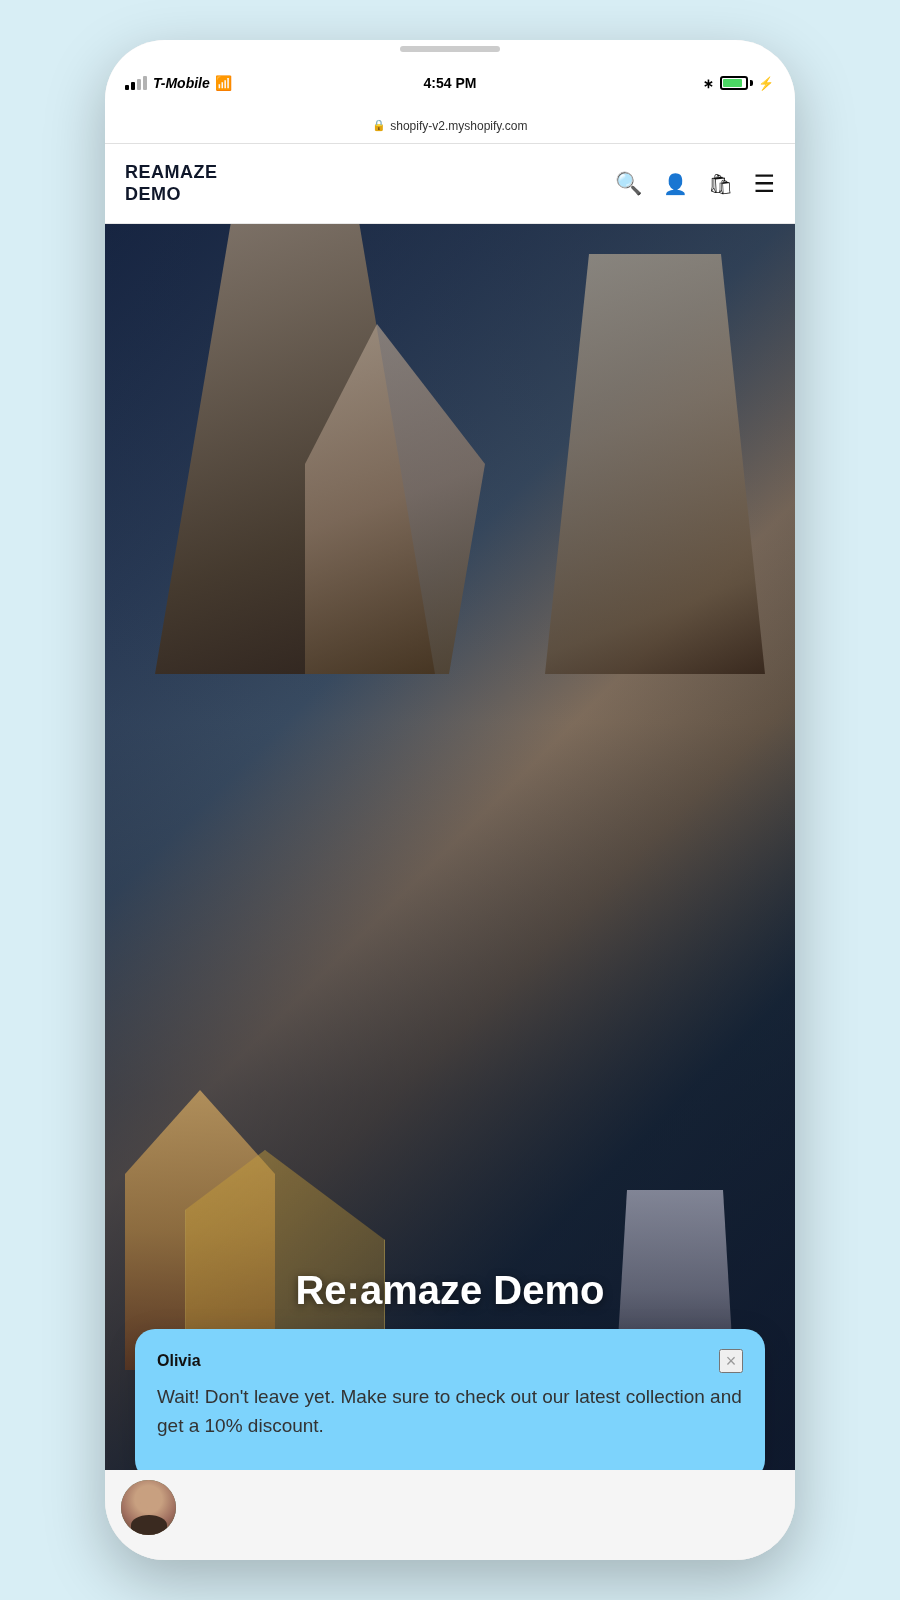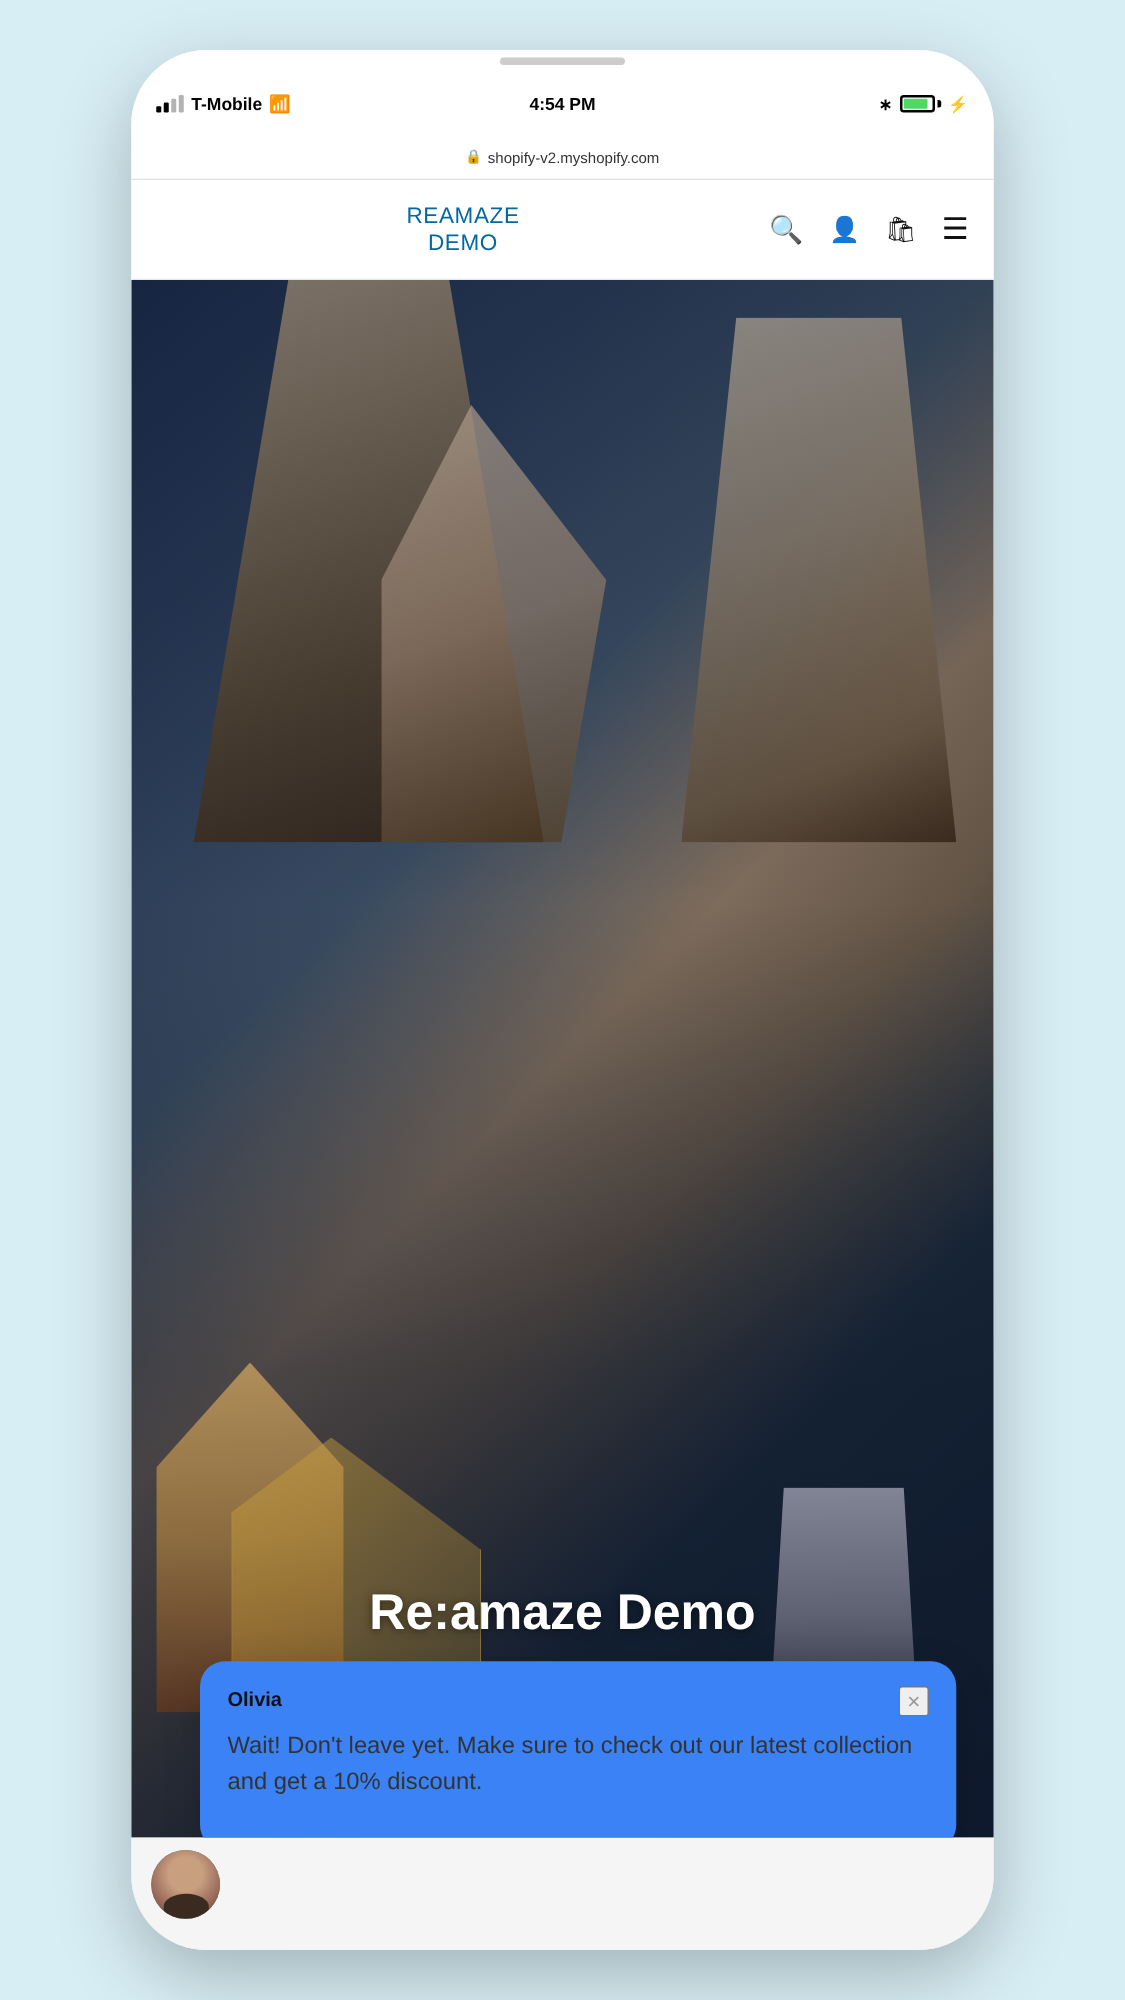--- a/index.html
+++ b/index.html
@@ -75,20 +75,21 @@
 
     .signal-bar.b1 { height: 5px; }
     .signal-bar.b2 { height: 8px; }
     .signal-bar.b3 { height: 11px; opacity: 0.3; }
     .signal-bar.b4 { height: 14px; opacity: 0.3; }
 
     .carrier-name {
       font-size: 14px;
       font-weight: 600;
       color: #000;
+      font-style: italic;
     }
 
     .wifi-icon {
       font-size: 14px;
     }
 
     .status-center {
       text-align: center;
       font-size: 14px;
       font-weight: 600;
@@ -164,26 +165,25 @@
       background: #ffffff;
       display: flex;
       align-items: center;
       padding: 0 20px;
       border-bottom: 1px solid #e8e8e8;
     }
 
     .site-logo {
       flex: 1;
       font-size: 18px;
-      font-weight: 400;
-      color: #0369a1;
+      font-weight: 700;
+      color: #0f172a;
       line-height: 1.2;
       letter-spacing: 0.5px;
       text-transform: uppercase;
-      text-align: center;
     }
 
     .site-nav-icons {
       display: flex;
       align-items: center;
       gap: 20px;
     }
 
     .nav-icon {
       font-size: 22px;
@@ -326,25 +326,24 @@
       text-shadow: 0 1px 4px rgba(0,0,0,0.5);
       line-height: 1.4;
     }
 
     
     .chat-popup {
       position: absolute;
       bottom: -10px;
       left: 30px;
       right: 30px;
-      background: #3b82f6;
+      background: #7dd3fc;
       border-radius: 20px;
       padding: 20px 22px 22px;
       box-shadow: 0 8px 30px rgba(0,0,0,0.15);
-      margin-left: 25px;
     }
 
     .chat-popup-header {
       display: flex;
       align-items: center;
       justify-content: space-between;
       margin-bottom: 10px;
     }
 
     .chat-agent-name {

